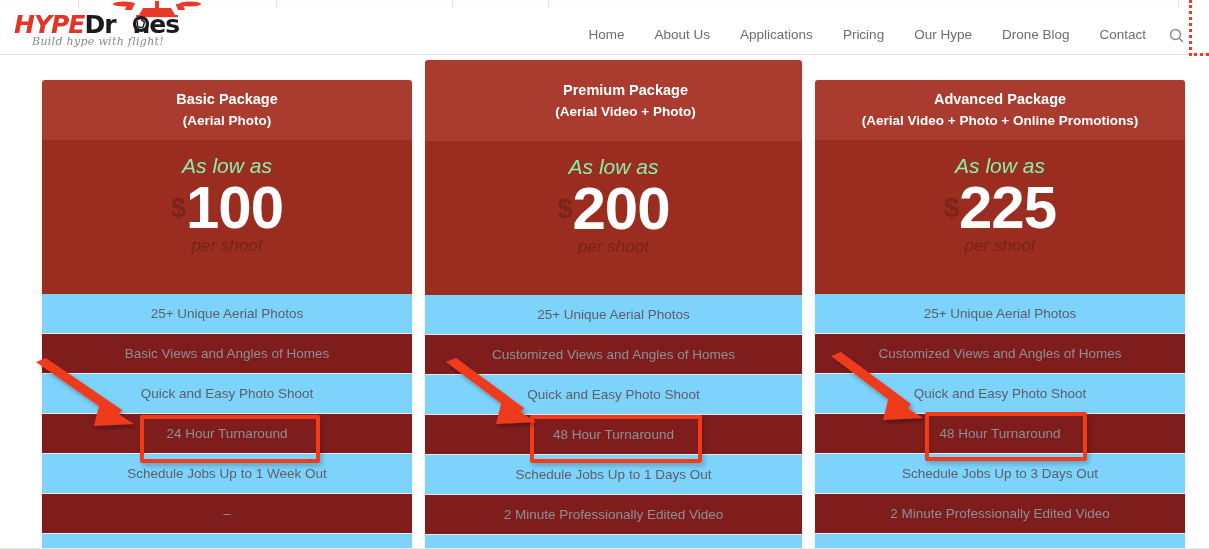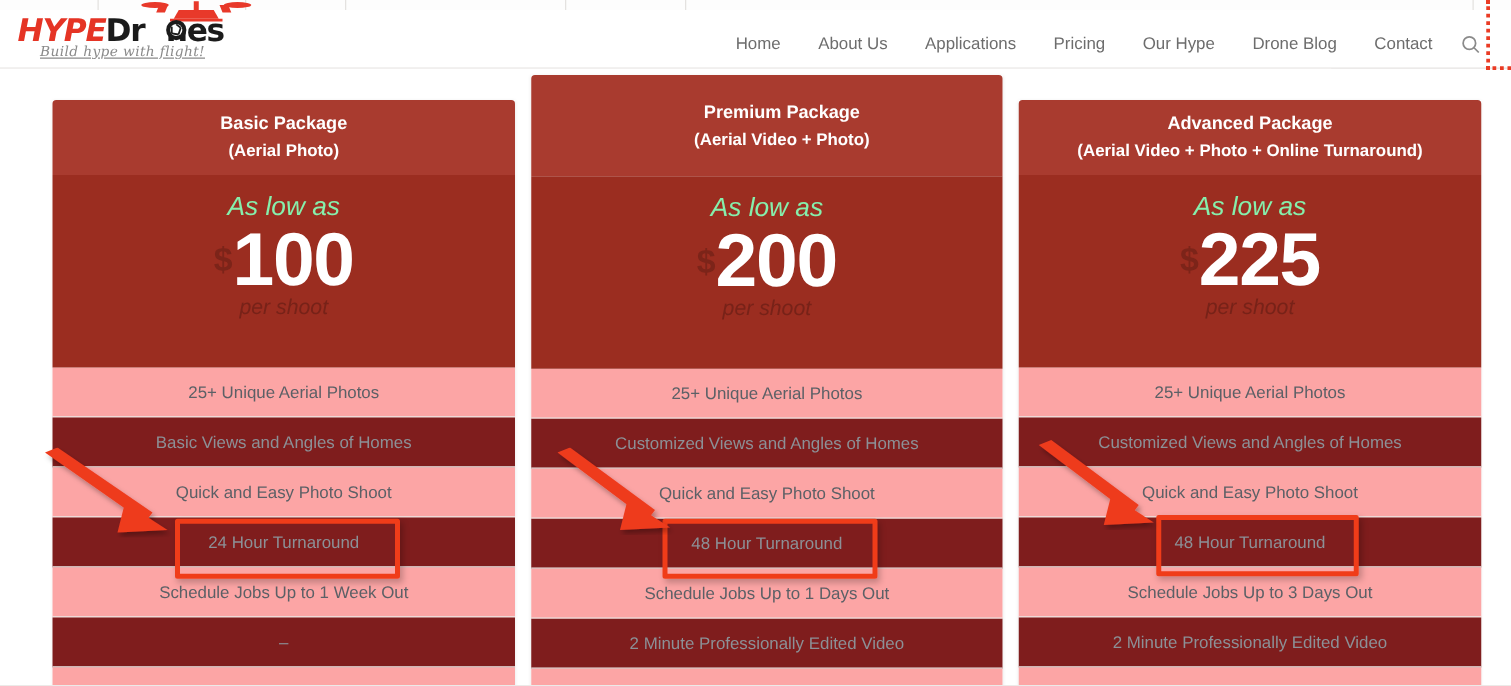--- a/index.html
+++ b/index.html
@@ -18,21 +18,21 @@
   .site-header{position:absolute;left:0;top:8px;width:1209px;height:46px;background:#ffffff;border-bottom:1px solid #e6e4e2;}
 
   .logo-wrap{position:absolute;left:14px;top:-8px;width:250px;height:54px;}
   .drone-mark{position:absolute;left:98px;top:0px;width:90px;height:18px;}
   .logo-text{position:absolute;left:0px;top:11px;width:250px;height:26px;
     font-size:27px;font-weight:bold;letter-spacing:-0.5px;line-height:26px;white-space:nowrap;}
   .logo-hype{color:#e53425;font-style:italic;font-family:"DejaVu Sans", sans-serif;font-size:25px;letter-spacing:-1px;}
   .logo-dr{color:#1b1b1b;font-family:"DejaVu Sans", sans-serif;font-size:25px;letter-spacing:-1px;}
   .logo-aperture{position:absolute;left:118px;top:15px;width:18px;height:18px;}
   .logo-tag{position:absolute;left:18px;top:35px;font-size:11px;font-style:italic;color:#8a8a8a;
-    font-family:"DejaVu Serif", serif;letter-spacing:0.3px;white-space:nowrap;text-decoration:underline;}
+    font-family:"DejaVu Serif", serif;letter-spacing:0.3px;white-space:nowrap;}
 
   .main-nav{position:absolute;right:18px;top:8px;height:38px;display:flex;align-items:center;gap:0px;}
   .nav-item{font-size:13.5px;color:#6d6d6d;padding:0 15px;white-space:nowrap;cursor:pointer;line-height:38px;}
   .nav-search{width:30px;display:flex;align-items:center;justify-content:center;cursor:pointer;}
 
   
   .marker-v{position:absolute;left:1189px;top:0px;width:0;height:56px;
     border-left:3px dotted #ea3b24;}
   .marker-h{position:absolute;left:1189px;top:53px;width:20px;height:0;
     border-top:3px dotted #ea3b24;}
@@ -56,21 +56,21 @@
   .card-price{background:#9b2d20;height:154px;position:relative;text-align:center;}
   .card-premium .card-price{height:154px;}
   .price-low{position:absolute;left:0;right:0;top:14px;font-size:21px;font-style:italic;color:#86efac;}
   .price-main{position:absolute;left:0;right:0;top:36px;line-height:64px;white-space:nowrap;}
   .price-cur{font-size:27px;font-weight:bold;color:#7c2419;vertical-align:11px;}
   .price-amt{font-size:60px;font-weight:bold;color:#ffffff;letter-spacing:-1px;}
   .price-per{position:absolute;left:0;right:0;top:96px;font-size:17px;font-style:italic;color:#772218;}
 
   .feat{height:39px;line-height:39px;text-align:center;font-size:13.5px;
     border-bottom:1px solid #eceae8;white-space:nowrap;overflow:hidden;}
-  .feat.odd{background:#fca5a5;color:#5c6066;}
+  .feat.odd{background:#7dd3fc;color:#5c6066;}
   .feat.even{background:#7f1d1d;color:#8c9096;}
 
   
   .hl-box{position:absolute;border:4px solid #f03c19;border-radius:2px;
     box-shadow:2px 3px 5px rgba(0,0,0,0.22);pointer-events:none;}
   .hl-basic{left:140px;top:415px;width:172px;height:40px;}
   .hl-premium{left:530px;top:415px;width:164px;height:40px;}
   .hl-advanced{left:925px;top:412px;width:154px;height:41px;}
 
   
@@ -188,21 +188,21 @@
       <div class="feat odd">Quick and Easy Photo Shoot</div>
       <div class="feat even">48 Hour Turnaround</div>
       <div class="feat odd">Schedule Jobs Up to 1 Days Out</div>
       <div class="feat even">2 Minute Professionally Edited Video</div>
       <div class="feat odd"></div>
     </div>
 
     <div class="card card-advanced">
       <div class="card-head">
         <div class="head-title">Advanced Package</div>
-        <div class="head-sub">(Aerial Video + Photo + Online Turnaround)</div>
+        <div class="head-sub">(Aerial Video + Photo + Online Promotions)</div>
       </div>
       <div class="card-price">
         <div class="price-low">As low as</div>
         <div class="price-main">
           <span class="price-cur">$</span><span class="price-amt">225</span>
         </div>
         <div class="price-per">per shoot</div>
       </div>
       <div class="feat odd">25+ Unique Aerial Photos</div>
       <div class="feat even">Customized Views and Angles of Homes</div>

